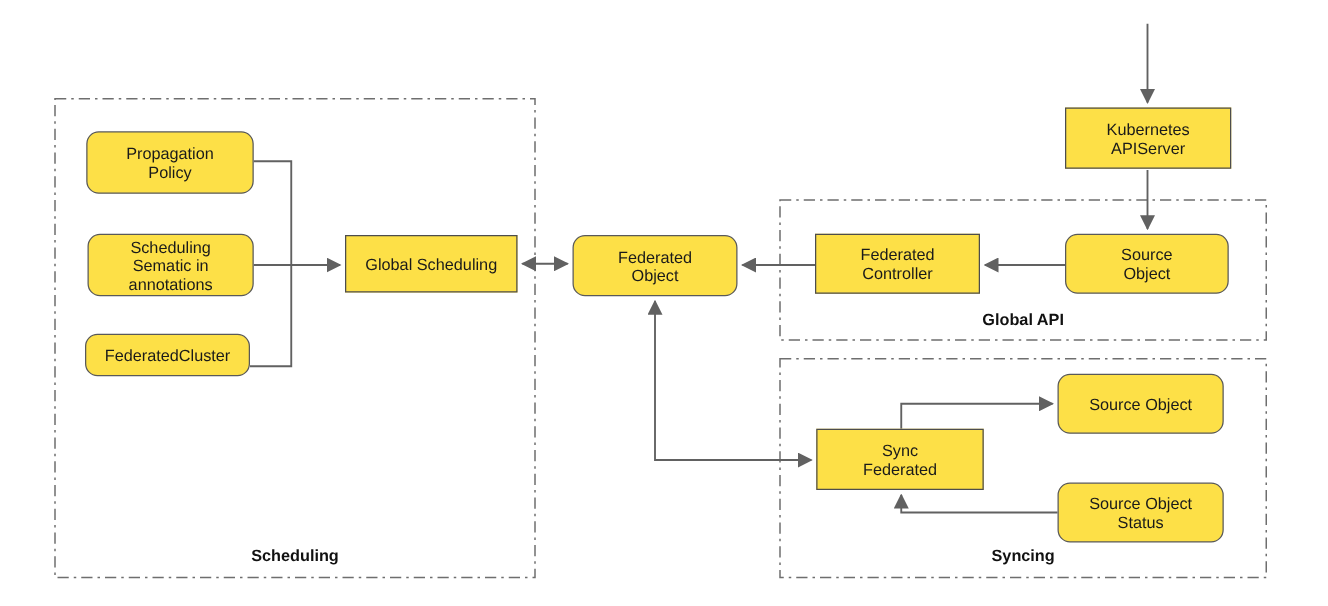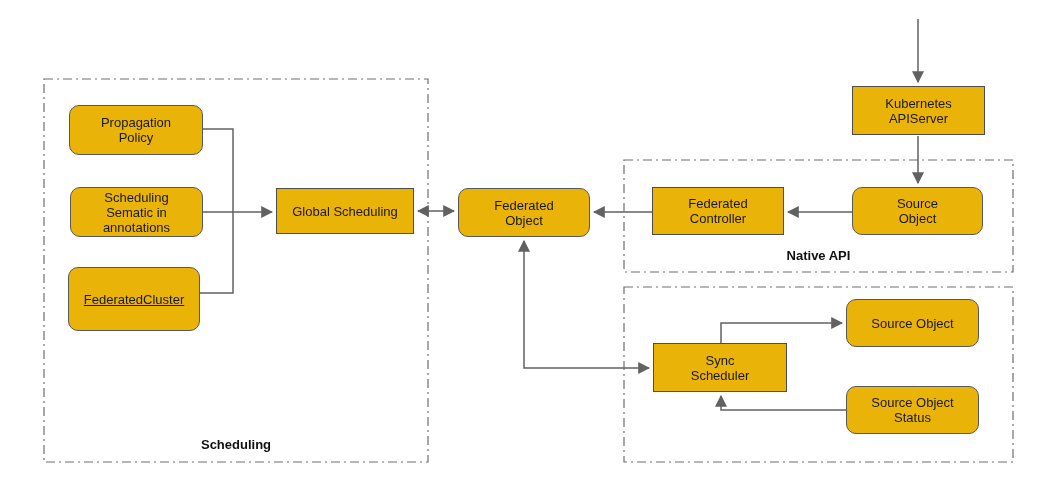--- a/index.html
+++ b/index.html
@@ -18,21 +18,21 @@
   .connector-layer {
     position: absolute;
     left: 0;
     top: 0;
     width: 1062px;
     height: 485px;
   }
   .node {
     position: absolute;
     box-sizing: border-box;
-    background: #eab308;
+    background: #fde047;
     border: 1.5px solid #4d4d4d;
     display: flex;
     align-items: center;
     justify-content: center;
     text-align: center;
     font-size: 13px;
     line-height: 15px;
     color: #1a1a1a;
   }
   .node.rounded {
@@ -83,21 +83,21 @@
     <span class="node-label">Propagation
 Policy</span>
   </div>
 
   <div class="node rounded" style="left:70px; top:187px; width:133px; height:50px; line-height:15px;">
     <span class="node-label">Scheduling
 Sematic in
 annotations</span>
   </div>
 
-  <div class="node rounded" style="left:68px; top:267px; width:132px; height:64px;text-decoration:underline;">
+  <div class="node rounded" style="left:68px; top:267px; width:132px; height:34px;">
     <span class="node-label">FederatedCluster</span>
   </div>
 
   <div class="node" style="left:276px; top:188px; width:138px; height:46px;">
     <span class="node-label">Global Scheduling</span>
   </div>
 
   <div class="node rounded" style="left:458px; top:188px; width:132px; height:49px;">
     <span class="node-label">Federated
 Object</span>
@@ -113,30 +113,31 @@
 APIServer</span>
   </div>
 
   <div class="node rounded" style="left:852px; top:187px; width:131px; height:48px;">
     <span class="node-label">Source
 Object</span>
   </div>
 
   <div class="node" style="left:653px; top:343px; width:134px; height:49px;">
     <span class="node-label">Sync
-Scheduler</span>
+Federated</span>
   </div>
 
   <div class="node rounded" style="left:846px; top:299px; width:133px; height:48px;">
     <span class="node-label">Source Object</span>
   </div>
 
   <div class="node rounded" style="left:846px; top:386px; width:133px; height:48px;">
     <span class="node-label">Source Object
 Status</span>
   </div>
 
   <div class="group-label" style="left:44px; top:437px; width:384px;">Scheduling</div>
 
-  <div class="group-label" style="left:624px; top:248px; width:389px;">Native API</div>
+  <div class="group-label" style="left:624px; top:248px; width:389px;">Global API</div>
 
+  <div class="group-label" style="left:624px; top:437px; width:389px;">Syncing</div>
 
 </div>
 
 </body></html>

